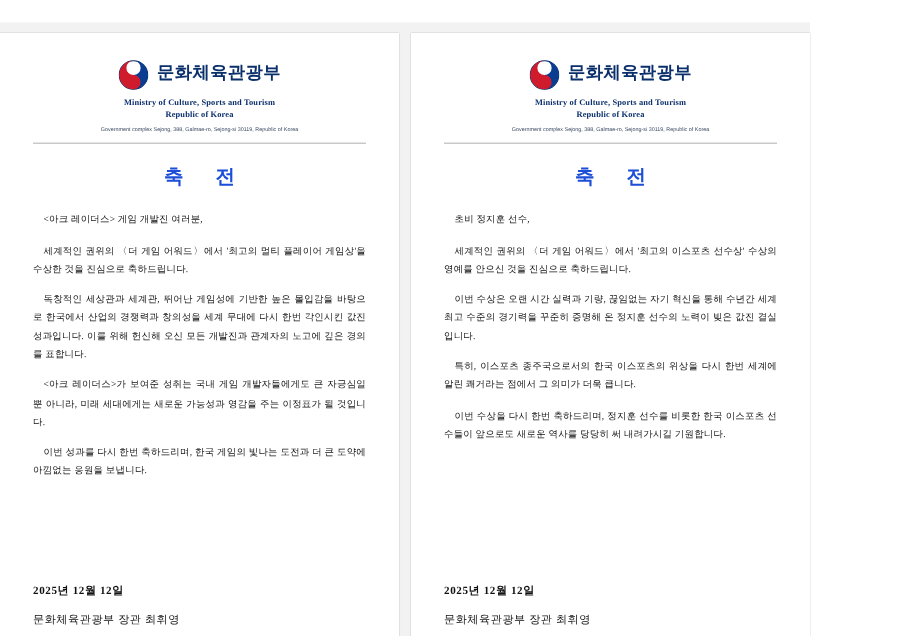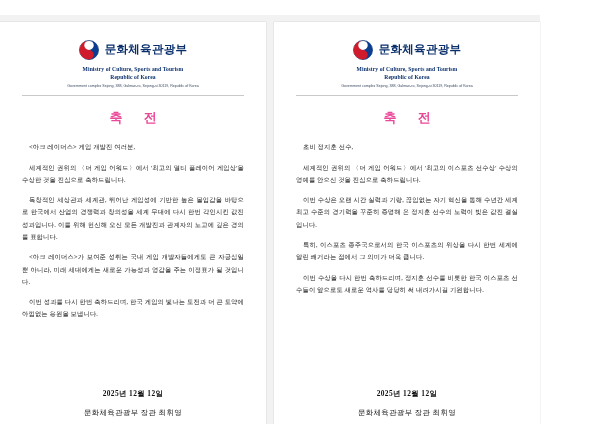--- a/index.html
+++ b/index.html
@@ -81,41 +81,41 @@
     height: 1px;
     background: #c9c9c9;
     margin: 7px 0 0 0;
   }
   .title {
     margin-top: 13px;
     font-size: 13px;
     font-weight: bold;
     letter-spacing: 9px;
     text-indent: 9px;
-    color: #ec4899;
+    color: #1d4ed8;
   }
   .body {
     margin-top: 14px;
     width: 100%;
     flex: 1 1 auto;
   }
   .para {
     font-size: 6.3px;
     line-height: 1.95;
     letter-spacing: 0.15px;
     text-align: justify;
     margin: 0 0 8px 0;
     color: #111;
   }
   .para.indent {
     text-indent: 7px;
   }
   .signature {
     width: 100%;
-    text-align: center;
+    text-align: left;
     margin-bottom: 4px;
   }
   .sig-date {
     font-size: 7.4px;
     font-weight: bold;
     letter-spacing: 0.4px;
     margin-bottom: 9px;
   }
   .sig-name {
     font-size: 7.4px;

